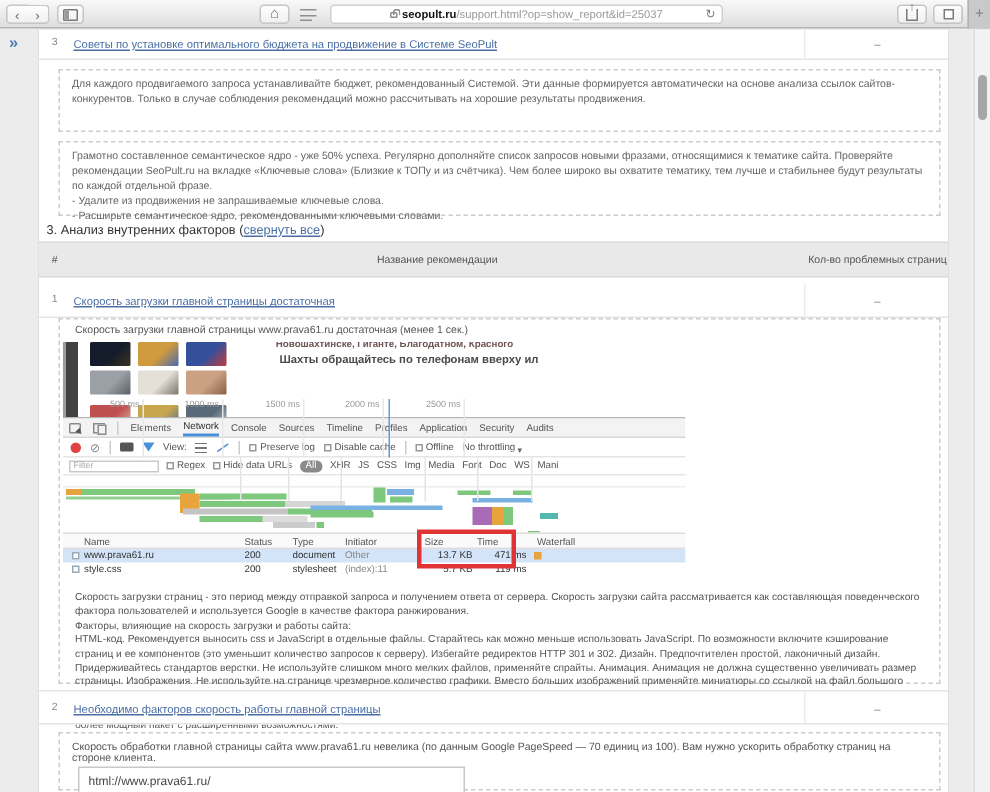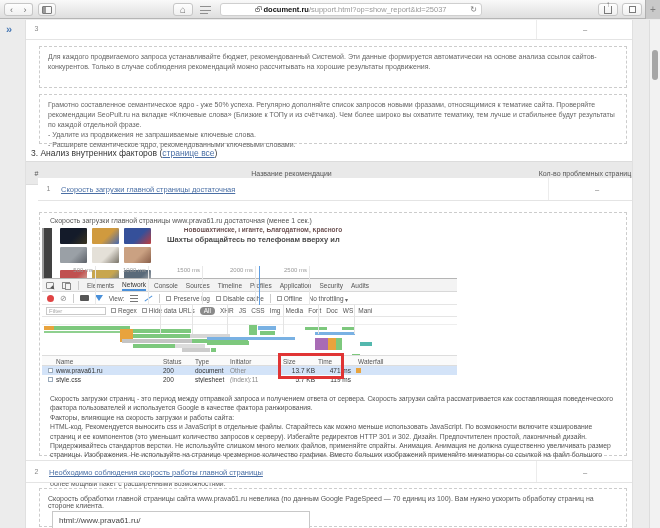--- a/index.html
+++ b/index.html
@@ -49,21 +49,21 @@
   .vscroll { position:absolute; right:0; top:0; width:11px; height:508px; background:#f2f2f2; border-left:1px solid #ddd; }
   .vthumb { position:absolute; left:2px; top:30px; width:6px; height:30px; background:#a6a6a6; border-radius:3px; }
 
   
   .rrow { position:absolute; left:0; width:608px; height:23px; border-bottom:1px solid #e4e4e4; background:#fff; }
   .rrow .num { position:absolute; left:0; top:7px; width:21px; text-align:center; font-size:7px; color:#888; }
   .rrow .rtitle { position:absolute; left:23px; top:7px; font-size:7.5px; color:#4a6fa5; text-decoration:underline; white-space:nowrap; }
   .rrow .rsep { position:absolute; left:510px; top:0; bottom:0; border-left:1px solid #ececec; }
   .rrow .rcount { position:absolute; left:510px; top:7px; width:98px; text-align:center; font-size:7.5px; color:#777; }
   .row-top { top:0; height:20px; } .row-top .num,.row-top .rtitle,.row-top .rcount { top:5px; }
-  .row-1 { top:158px;margin-left:12px; }
+  .row-1 { top:169px; }
   .row-2 { top:440px; }
 
   .tip { position:absolute; left:13px; width:588px; border:1px dashed #ccc; padding:5px 8px;
     font-size:7px; line-height:10px; color:#666; background:#fff; }
   .tip-1 { top:26px; height:42px; }
   .tip-2 { top:74px; height:50px; }
   .heading { position:absolute; left:5px; top:128px; font-size:8.5px; color:#333; }
   .heading a { color:#4a6fa5; text-decoration:underline; }
   .thead { position:absolute; left:0; top:141px; width:608px; height:24px; background:#e9e9e9;
     border-top:1px solid #dcdcdc; border-bottom:1px solid #dcdcdc; font-size:7px; color:#555; }
@@ -80,21 +80,21 @@
   .urlbox span { position:absolute; left:6px; top:4px; font-size:8px; color:#444; }
 
   
   .shot { position:absolute; left:2px; top:15px; width:415px; height:160px; background:#fff; overflow:hidden; }
   .webpage { position:absolute; left:0; top:0; width:415px; height:50px; background:#fff; overflow:hidden; }
   .wp-strip-light { position:absolute; left:0; top:0; width:2px; height:50px; background:#9a9a9a; }
   .wp-strip-dark { position:absolute; left:2px; top:0; width:8px; height:50px; background:#414141; }
   .thumb { position:absolute; width:27px; height:16px; border-radius:1px; }
   .wp-line1 { position:absolute; left:125px; top:-2px; width:192px; text-align:center;
     font-size:6.5px; font-weight:bold; color:#6e5353; white-space:nowrap; }
-  .wp-line2 { position:absolute; left:125px; top:7px; width:192px; text-align:left;
+  .wp-line2 { position:absolute; left:125px; top:7px; width:192px; text-align:right;
     font-size:7.5px; font-weight:bold; color:#4a4a4a; white-space:nowrap; }
 
   .devtools { position:absolute; left:0; top:50px; width:415px; height:110px; background:#fff;
     border-top:1px solid #b5b5b5; font-size:6.5px; color:#555; }
   .dt-tabs { position:absolute; left:0; top:0; width:415px; height:13px; background:#f3f3f3;
     border-bottom:1px solid #d8d8d8; display:flex; align-items:center; padding-left:4px; gap:8px; }
   .dt-tab { padding:2px 0 1px; }
   .dt-tab.active { color:#333; border-bottom:2px solid #4a90d9; }
   .ico-inspect { width:8px; height:7px; border:1px solid #8a8a8a; border-radius:1px; position:relative; }
   .ico-inspect:after { content:''; position:absolute; right:-2px; bottom:-2px; border-left:4px solid #555;
@@ -155,21 +155,21 @@
   <div class="tbtn home-btn">
       <span>⌂</span>
     </div>
   <div class="reader-btn">
       <i></i>
       <i></i>
       <i></i>
     </div>
   <div class="urlfield">
     <span class="lock"></span>
-    <span class="url-host">document.ru</span>
+    <span class="url-host">seopult.ru</span>
       <span class="url-path">/support.html?op=show_report&amp;id=25037</span>
     <span class="reload">↻</span>
   </div>
   <div class="tbtn share-btn">
       <span class="ico-share"></span>
     </div>
   <div class="tbtn tabs-btn">
       <span class="ico-tabs"></span>
     </div>
   <div class="newtab-btn">
@@ -177,33 +177,34 @@
     </div>
 </div>
 
 <div class="viewport">
   <span class="expand-chevron">»</span>
 
   <div class="panel">
 
     <div class="rrow row-top">
       <span class="num">3</span>
+      <span class="rtitle">Советы по установке оптимального бюджета на продвижение в Системе SeoPult</span>
       <span class="rsep"></span>
       <span class="rcount">–</span>
     </div>
 
     <div class="tip tip-1">Для каждого продвигаемого запроса устанавливайте бюджет, рекомендованный Системой. Эти данные формируется автоматически на основе анализа ссылок сайтов-конкурентов. Только в случае соблюдения рекомендаций можно рассчитывать на хорошие результаты продвижения.</div>
 
     <div class="tip tip-2">
       <div>Грамотно составленное семантическое ядро - уже 50% успеха. Регулярно дополняйте список запросов новыми фразами, относящимися к тематике сайта. Проверяйте рекомендации SeoPult.ru на вкладке «Ключевые слова» (Близкие к ТОПу и из счётчика). Чем более широко вы охватите тематику, тем лучше и стабильнее будут результаты по каждой отдельной фразе.</div>
       <div>- Удалите из продвижения не запрашиваемые ключевые слова.</div>
       <div>- Расширьте семантическое ядро, рекомендованными ключевыми словами.</div>
     </div>
 
-    <div class="heading"><span>3. Анализ внутренних факторов (</span><a>странице все</a><span>)</span></div>
+    <div class="heading"><span>3. Анализ внутренних факторов (</span><a>свернуть все</a><span>)</span></div>
 
     <div class="thead">
       <span class="th-num">#</span>
       <span class="th-name">Название рекомендации</span>
       <span class="th-count">Кол-во проблемных страниц</span>
     </div>
 
     <div class="rrow row-1">
       <span class="num">1</span>
       <span class="rtitle">Скорость загрузки главной страницы достаточная</span>
@@ -384,21 +385,21 @@
 
       <div class="d1-paras">
         <div>Скорость загрузки страниц - это период между отправкой запроса и получением ответа от сервера. Скорость загрузки сайта рассматривается как составляющая поведенческого фактора пользователей и используется Google в качестве фактора ранжирования.</div>
         <div>Факторы, влияющие на скорость загрузки и работы сайта:</div>
         <div>HTML-код. Рекомендуется выносить css и JavaScript в отдельные файлы. Старайтесь как можно меньше использовать JavaScript. По возможности включите кэширование страниц и ее компонентов (это уменьшит количество запросов к серверу). Избегайте редиректов HTTP 301 и 302. Дизайн. Предпочтителен простой, лаконичный дизайн. Придерживайтесь стандартов верстки. Не используйте слишком много мелких файлов, применяйте спрайты. Анимация. Анимация не должна существенно увеличивать размер страницы. Изображения. Не используйте на странице чрезмерное количество графики. Вместо больших изображений применяйте миниатюры со ссылкой на файл большого размера. AJAX-запросы тоже нужно кэшировать. Хостинг. Протестируйте работу хостинга. Обратите внимание на скорость отклика, на размещаемые "по соседству" сайты. Если хостинг часто недоступен или обладает медленным каналом связи, рекомендуется выбрать другую службу хостинга. Также можно в рамках существующего хостинга перейти на более мощный пакет с расширенными возможностями.</div>
       </div>
     </div>
 
     <div class="rrow row-2" style="border-top:1px solid #e4e4e4">
       <span class="num">2</span>
-      <span class="rtitle">Необходимо соблюдения скорость работы главной страницы</span>
+      <span class="rtitle">Необходимо факторов скорость работы главной страницы</span>
       <span class="rsep"></span>
       <span class="rcount">–</span>
     </div>
 
     <div class="detail detail-2">
       <div class="d2-text">Скорость обработки главной страницы сайта www.prava61.ru невелика (по данным Google PageSpeed — 70 единиц из 100). Вам нужно ускорить обработку страниц на стороне клиента.</div>
       <div class="urlbox">
         <span>html://www.prava61.ru/</span>
       </div>
     </div>

